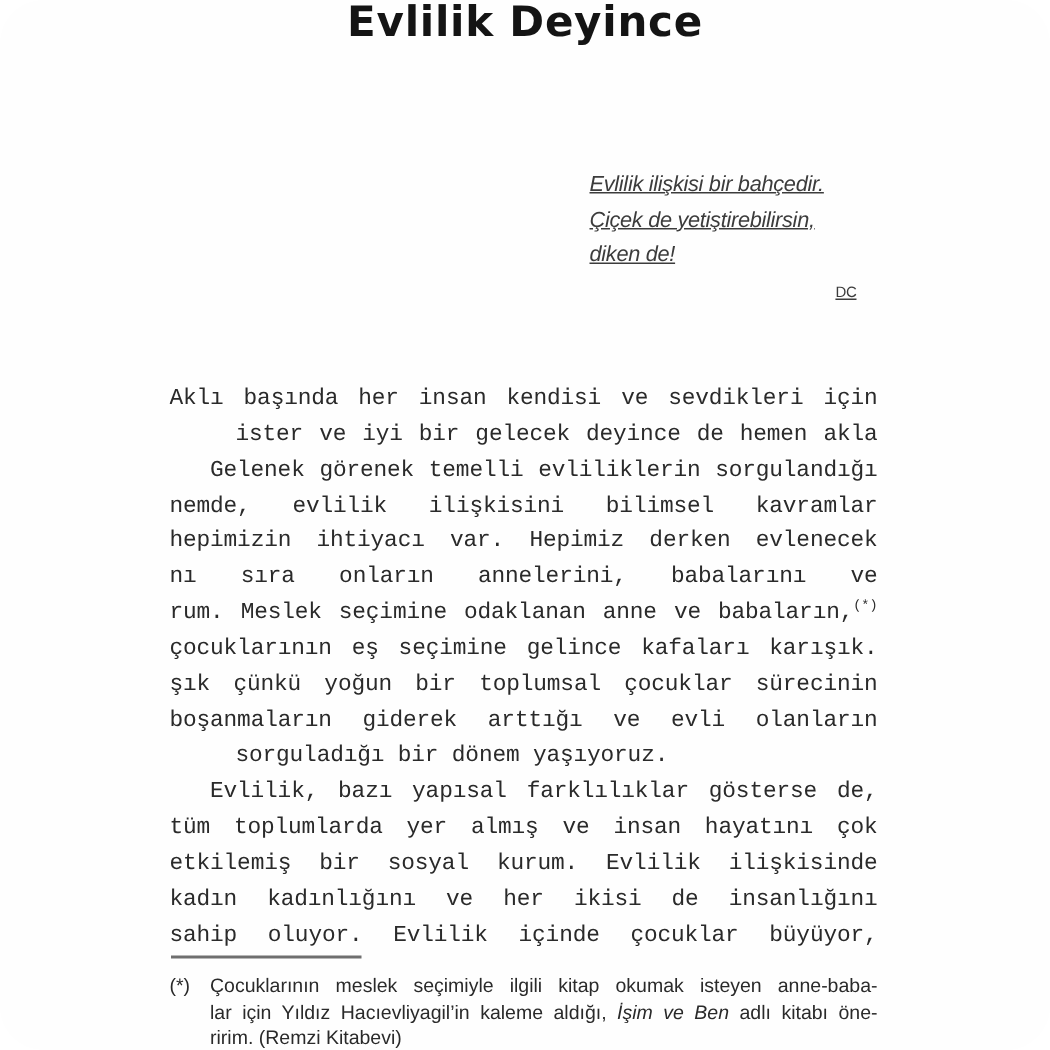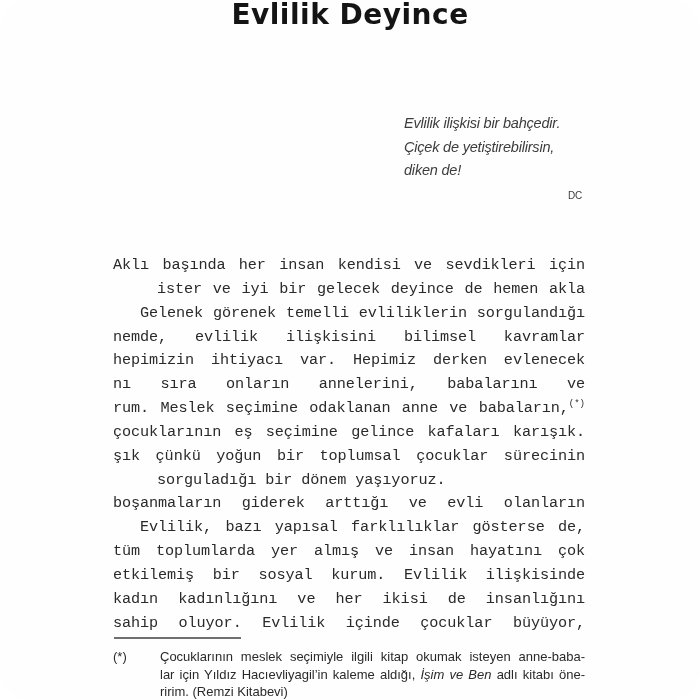--- a/index.html
+++ b/index.html
@@ -25,28 +25,29 @@
     text-align: center;
     font-family: "DejaVu Sans", sans-serif;
     font-weight: 700;
     font-size: 28px;
     line-height: 34px;
     letter-spacing: 0.5px;
     color: var(--title-ink, #141414);
   }
   .epigraph {
     position: absolute;
-    left: 404px;
+    left: 393px;
     top: 112px;
     width: 180px;
     font-style: italic;
     font-size: 14.5px;
     line-height: 23.5px;
     letter-spacing: -0.2px;
     color: var(--epigraph-ink, #3c3c3c);
+    text-decoration: underline;
   }
   .epigraph .eline { white-space: nowrap; }
   .epigraph .attribution {
     font-style: normal;
     text-align: right;
     padding-right: 2px;
     margin-top: 1px;
     font-size: 10px;
   }
   .bodytext {
@@ -90,21 +91,20 @@
     margin: 0 0 9px 1px;
   }
   .fn-row { display: flex; }
   .fn-marker { flex: 0 0 27px; width: 27px; }
   .fn-body { flex: 1; min-width: 0; }
   .fn-line {
     text-align: justify;
     text-align-last: justify;
     height: 17.5px;
     overflow: hidden;
-    margin-left: 20px;
   }
   .fn-line.last { text-align-last: left; }
   .fn-italic { font-style: italic; }
 </style>
 </head>
 <body>
 
 <div class="page">
 
   <div class="title">Evlilik Deyince</div>
@@ -119,22 +119,22 @@
   <div class="bodytext">
     <div class="bl">Aklı başında her insan kendisi ve sevdikleri için iyi bir gelecek</div>
     <div class="bl pend">ister ve iyi bir gelecek deyince de hemen akla ’iş’ ve ’eş’ gelir.</div>
     <div class="bl indent">Gelenek görenek temelli evliliklerin sorgulandığı bu dö-</div>
     <div class="bl">nemde, evlilik ilişkisini bilimsel kavramlar ışığında ele almaya</div>
     <div class="bl">hepimizin ihtiyacı var. Hepimiz derken evlenecek kişilerin ya-</div>
     <div class="bl">nı sıra onların annelerini, babalarını ve yakınlarını kastediyo-</div>
     <div class="bl"><span>rum. Meslek seçimine odaklanan anne ve babaların,</span><sup>(*)</sup><span> konu</span></div>
     <div class="bl">çocuklarının eş seçimine gelince kafaları karışık. Kafaları karı-</div>
     <div class="bl">şık çünkü yoğun bir toplumsal çocuklar sürecinin içindeyiz ve</div>
+    <div class="bl">boşanmaların giderek arttığı ve evli olanların mutluluklarını</div>
     <div class="bl pend">sorguladığı bir dönem yaşıyoruz.</div>
-    <div class="bl">boşanmaların giderek arttığı ve evli olanların mutluluklarını</div>
     <div class="bl indent">Evlilik, bazı yapısal farklılıklar gösterse de, tarih boyunca</div>
     <div class="bl">tüm toplumlarda yer almış ve insan hayatını çok temelden</div>
     <div class="bl">etkilemiş bir sosyal kurum. Evlilik ilişkisinde erkek erkekliğini,</div>
     <div class="bl">kadın kadınlığını ve her ikisi de insanlığını keşfetme fırsatına</div>
     <div class="bl">sahip oluyor. Evlilik içinde çocuklar büyüyor, yarının toplumu</div>
   </div>
 
   <div class="footnote">
     <div class="fn-rule"></div>
     <div class="fn-row">

